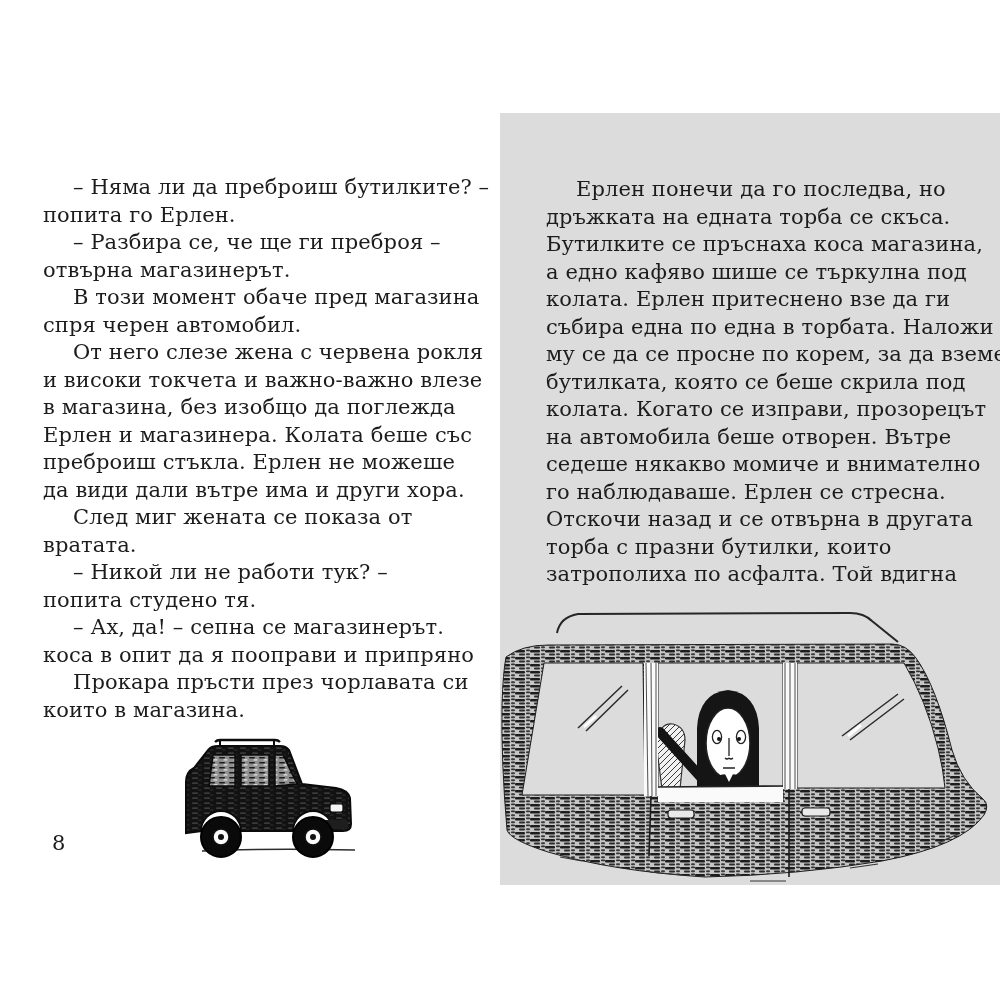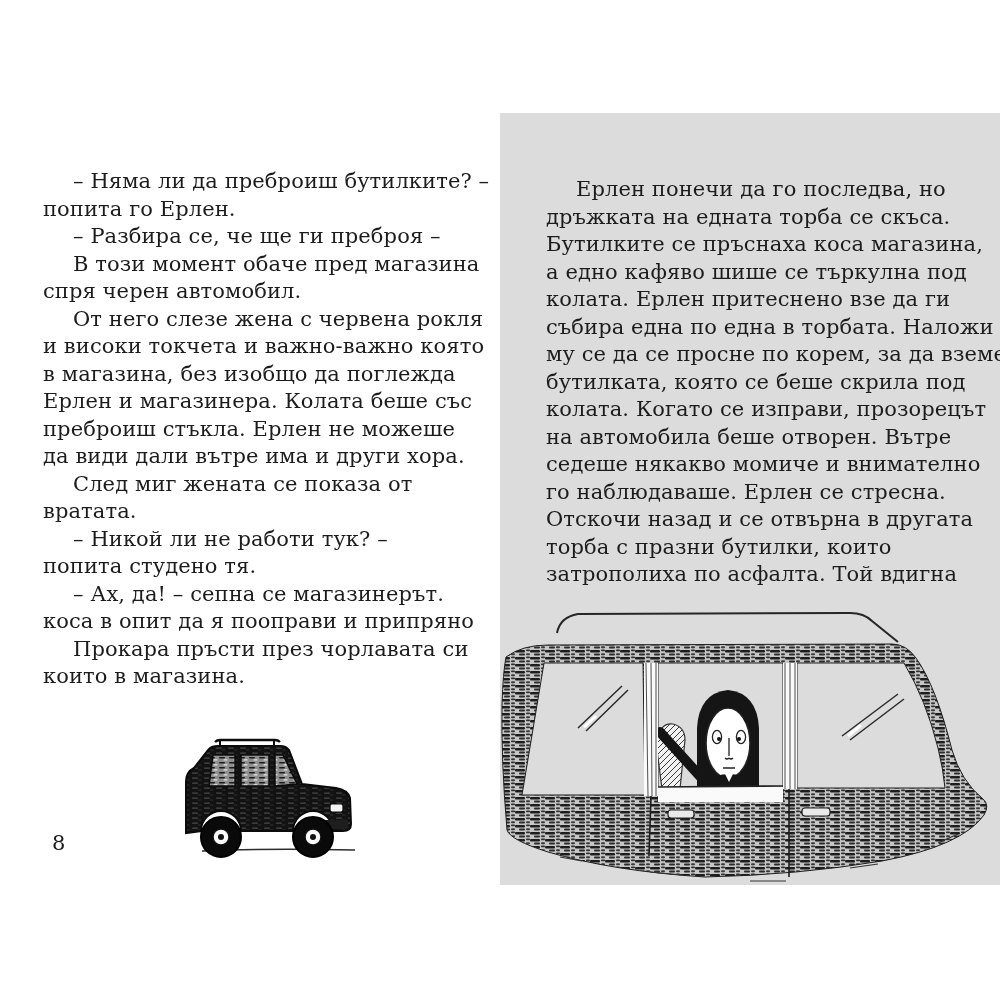--- a/index.html
+++ b/index.html
@@ -3,41 +3,42 @@
 <meta charset="utf-8">
 <style>
   html,body{margin:0;padding:0;background:#ffffff;}
   .canvas{position:relative;width:1000px;height:1000px;background:#ffffff;overflow:hidden;
           font-family:"DejaVu Serif","Liberation Serif",serif;color:#1c1c1c;}
   .page{position:absolute;}
   .page-right{left:500px;top:113px;width:556px;height:772px;background:#dcdcdc;}
   .textcol{position:absolute;font-size:21px;line-height:27.5px;letter-spacing:.1px;}
   .textcol .line{white-space:nowrap;}
   .textcol .line.ind{padding-left:30px;}
-  .textcol-left{left:43px;top:168px;width:430px;}
+  .textcol-left{left:43px;top:174px;width:430px;}
   .textcol-right{left:46px;top:63px;width:440px;}
   .pagenum{position:absolute;left:52px;top:831px;font-size:21px;}
   .illu-left{position:absolute;left:178px;top:736px;width:182px;height:126px;}
   .illu-right{position:absolute;left:0;top:487px;width:500px;height:285px;}
   svg{display:block;}
 </style>
 </head>
 <body>
 
 <div class="canvas">
 
   <div class="page page-left">
     <div class="textcol textcol-left">
         <div class="line ind">– Няма ли да преброиш бутилките? –</div>
         <div class="line">попита го Ерлен.</div>
         <div class="line ind">– Разбира се, че ще ги преброя –</div>
+        <div class="line">отвърна магазинерът.</div>
         <div class="line ind">В този момент обаче пред магазина</div>
         <div class="line">спря черен автомобил.</div>
         <div class="line ind">От него слезе жена с червена рокля</div>
-        <div class="line">и високи токчета и важно-важно която</div>
+        <div class="line">и високи токчета и важно-важно влезе</div>
         <div class="line">в магазина, без изобщо да поглежда</div>
         <div class="line">Ерлен и магазинера. Колата беше със</div>
         <div class="line">преброиш стъкла. Ерлен не можеше</div>
         <div class="line">да види дали вътре има и други хора.</div>
         <div class="line ind">След миг жената се показа от</div>
         <div class="line">вратата.</div>
         <div class="line ind">– Никой ли не работи тук? –</div>
         <div class="line">попита студено тя.</div>
         <div class="line ind">– Ах, да! – сепна се магазинерът.</div>
         <div class="line">коса в опит да я пооправи и припряно</div>

